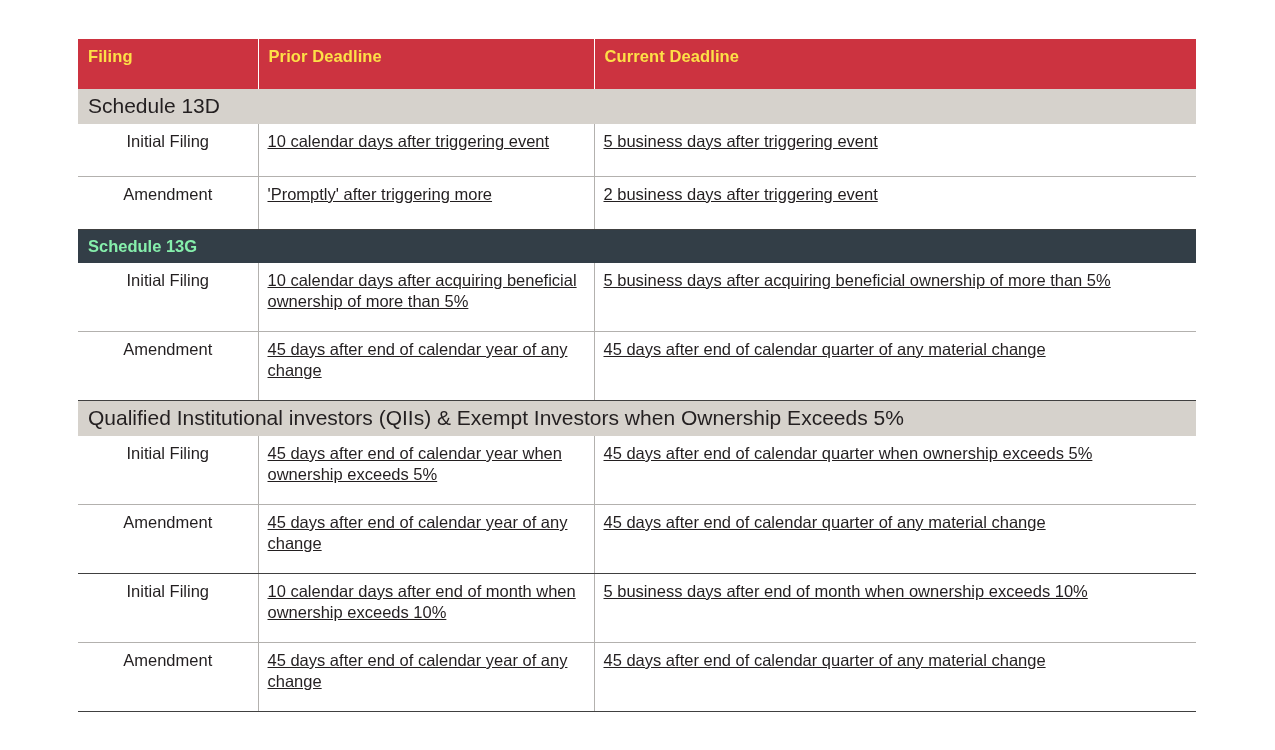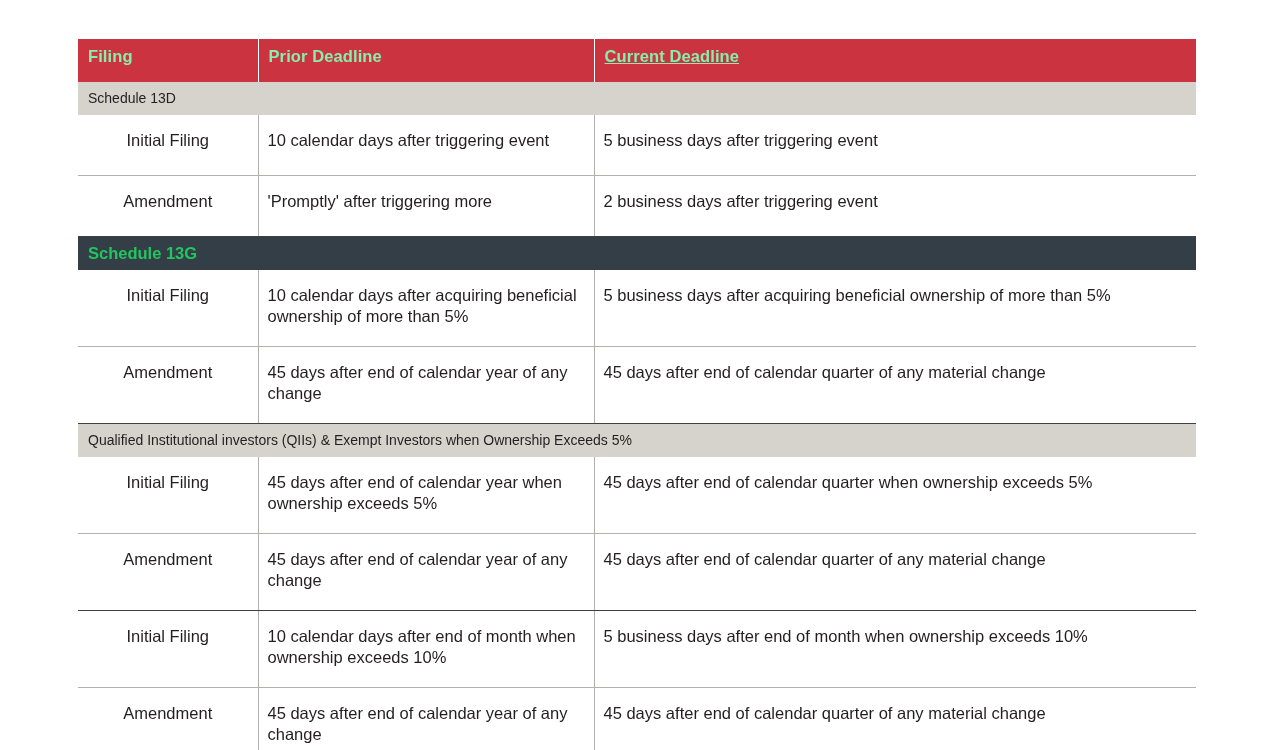--- a/index.html
+++ b/index.html
@@ -28,84 +28,84 @@
     table-layout: fixed;
   }
 
   col.c-filing   { width: 180px; }
   col.c-prior    { width: 336px; }
   col.c-current  { width: 602px; }
 
   
   tr.header-row th {
     background: #cc3340;
-    color: #86efac;
+    color: #fde047;
     font-size: 16.5px;
     font-weight: bold;
     text-align: left;
-    padding: 6px 8px 14px 10px;
+    padding: 6px 8px 21px 10px;
     border: none;
     border-right: 1px solid #ffffff;
     height: 23px;
     vertical-align: middle;
     letter-spacing: 0.1px;
   }
-  tr.header-row th:last-child { border-right: none; text-decoration: underline; }
+  tr.header-row th:last-child { border-right: none; }
 
   
   tr.band-light td {
     background: #d6d2cc;
     color: #231f20;
-    font-size: 14px;
+    font-size: 21px;
     font-weight: normal;
     text-align: left;
     padding: 5px 8px 6px 10px;
     border: none;
     height: 22px;
     vertical-align: middle;
   }
 
   
   tr.band-dark td {
     background: #333e47;
-    color: #22c55e;
+    color: #86efac;
     font-size: 16.5px;
     font-weight: bold;
     text-align: left;
     padding: 5px 8px 6px 10px;
     border: none;
     height: 22px;
     vertical-align: middle;
   }
 
   
   tr.data-row td {
     background: #ffffff;
     font-size: 16.5px;
     line-height: 1.30;
     vertical-align: top;
-    padding: 15px 9px 9px 9px;
+    padding: 7px 9px 9px 9px;
     border-bottom: 1px solid #b3b1ae;
     border-right: 1px solid #b3b1ae;
     height: 36px;
   }
   tr.data-row td.cell-filing {
     text-align: center;
     padding-left: 6px;
     padding-right: 6px;
   }
   tr.data-row td.cell-current {
     border-right: none;
   }
   tr.data-row.last-of-block td {
     border-bottom: 1px solid #404040;
   }
   tr.data-row.tall td { height: 52px; }
 
-  td.cell-text { padding-left: 10px; }
+  td.cell-text { padding-left: 10px; text-decoration: underline; }
 </style>
 </head>
 <body>
 
 <div class="table-wrap">
   <table class="deadline-table">
     <colgroup>
       <col class="c-filing">
       <col class="c-prior">
       <col class="c-current">

